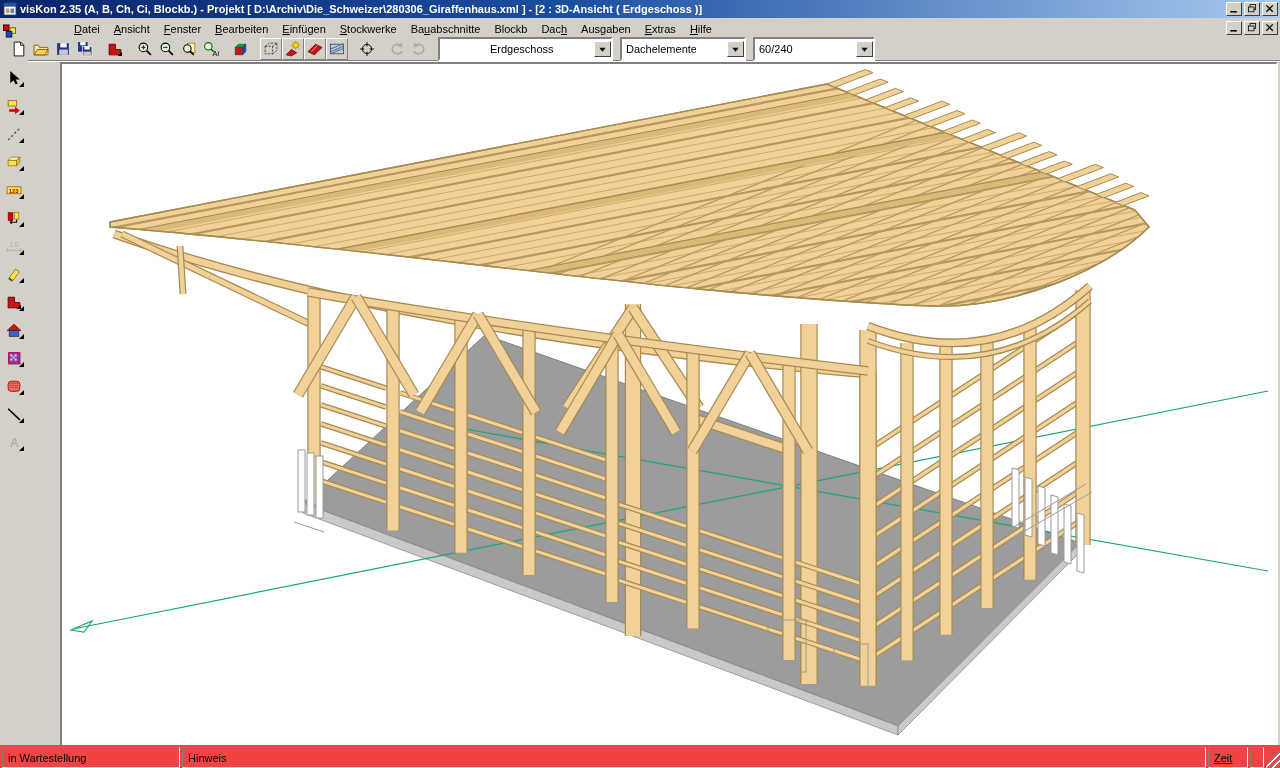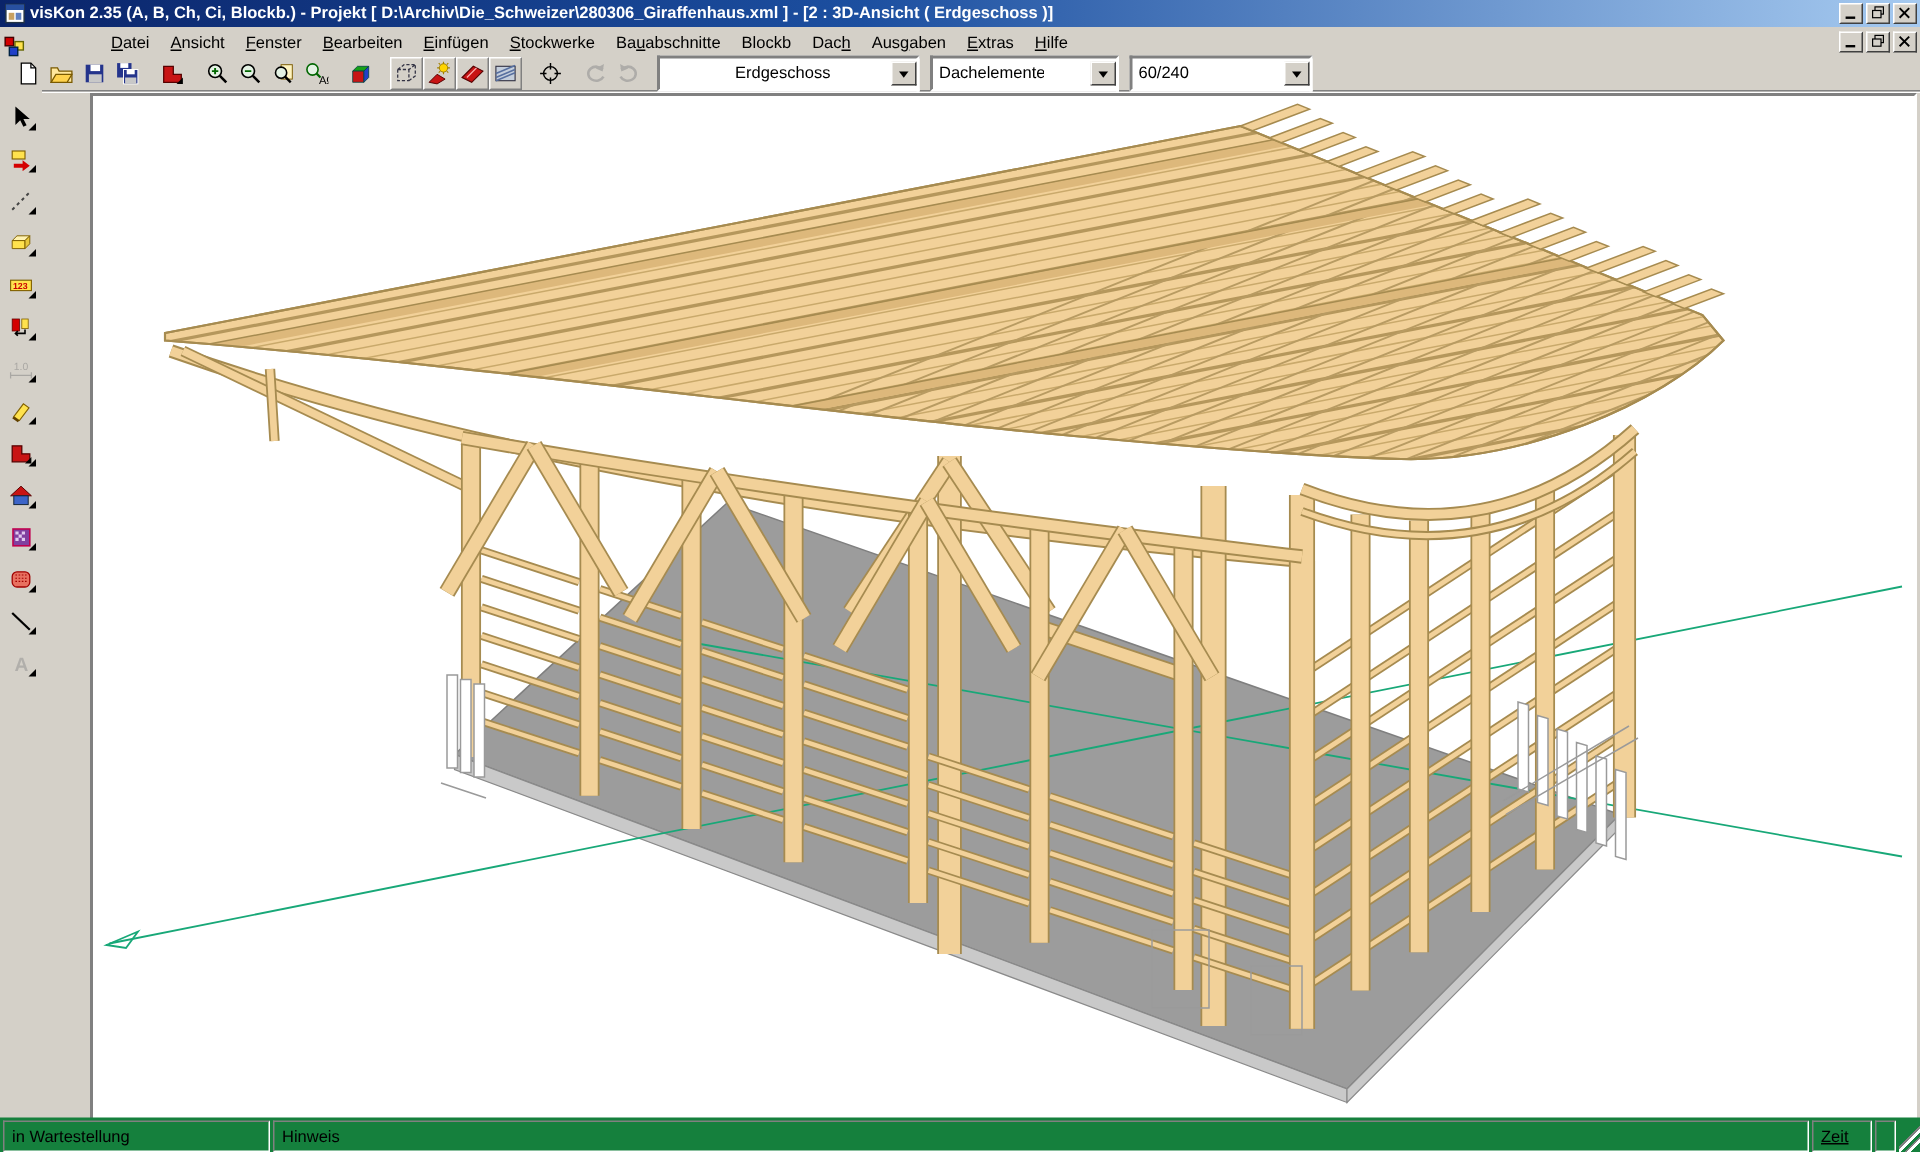--- a/index.html
+++ b/index.html
@@ -40,21 +40,21 @@
     position:relative;display:flex;align-items:center;justify-content:center;padding:0;flex:none;}
   .tool.fly::after{content:"";position:absolute;right:1px;bottom:1px;border-style:solid;
     border-width:0 0 5px 5px;border-color:transparent transparent #000 transparent;}
   .tool.dim svg{opacity:.5;filter:grayscale(1);}
   
   .canvas{position:absolute;left:60px;top:62px;width:1214px;height:683px;background:#fff;
     border-top:2px solid #808080;border-left:2px solid #808080;
     border-right:2px solid #fff;border-bottom:2px solid #fff;}
   .canvas svg{display:block;}
   
-  .statusbar{position:absolute;left:0;bottom:0;width:1280px;height:23px;background:#15803d;
+  .statusbar{position:absolute;left:0;bottom:0;width:1280px;height:23px;background:#ef4444;
     display:flex;align-items:stretch;font-size:11px;padding-top:2px;box-sizing:border-box;}
   .spanel{border:1px solid;border-color:#808080 #fff #fff #808080;margin-left:2px;
     display:flex;align-items:center;padding:0 5px;white-space:nowrap;box-sizing:border-box;}
   .sgrip{width:14px;margin-left:2px;background:
     linear-gradient(135deg,transparent 50%,#808080 50%,#808080 55%,#fff 55%,#fff 62%,transparent 62%,transparent 70%,#808080 70%,#808080 75%,#fff 75%,#fff 82%,transparent 82%);}
 </style>
 </head>
 <body>
 
 <div class="titlebar">

